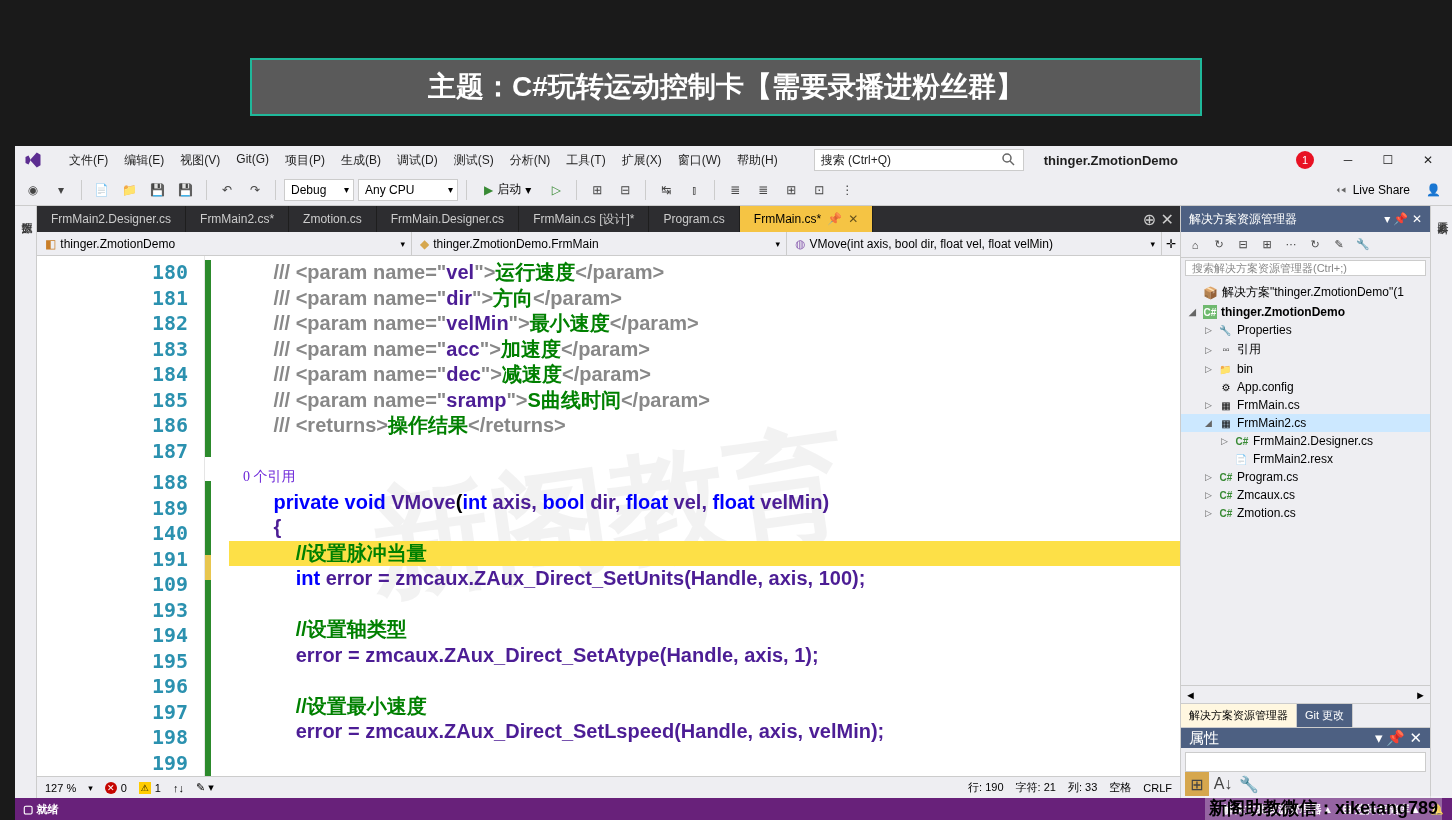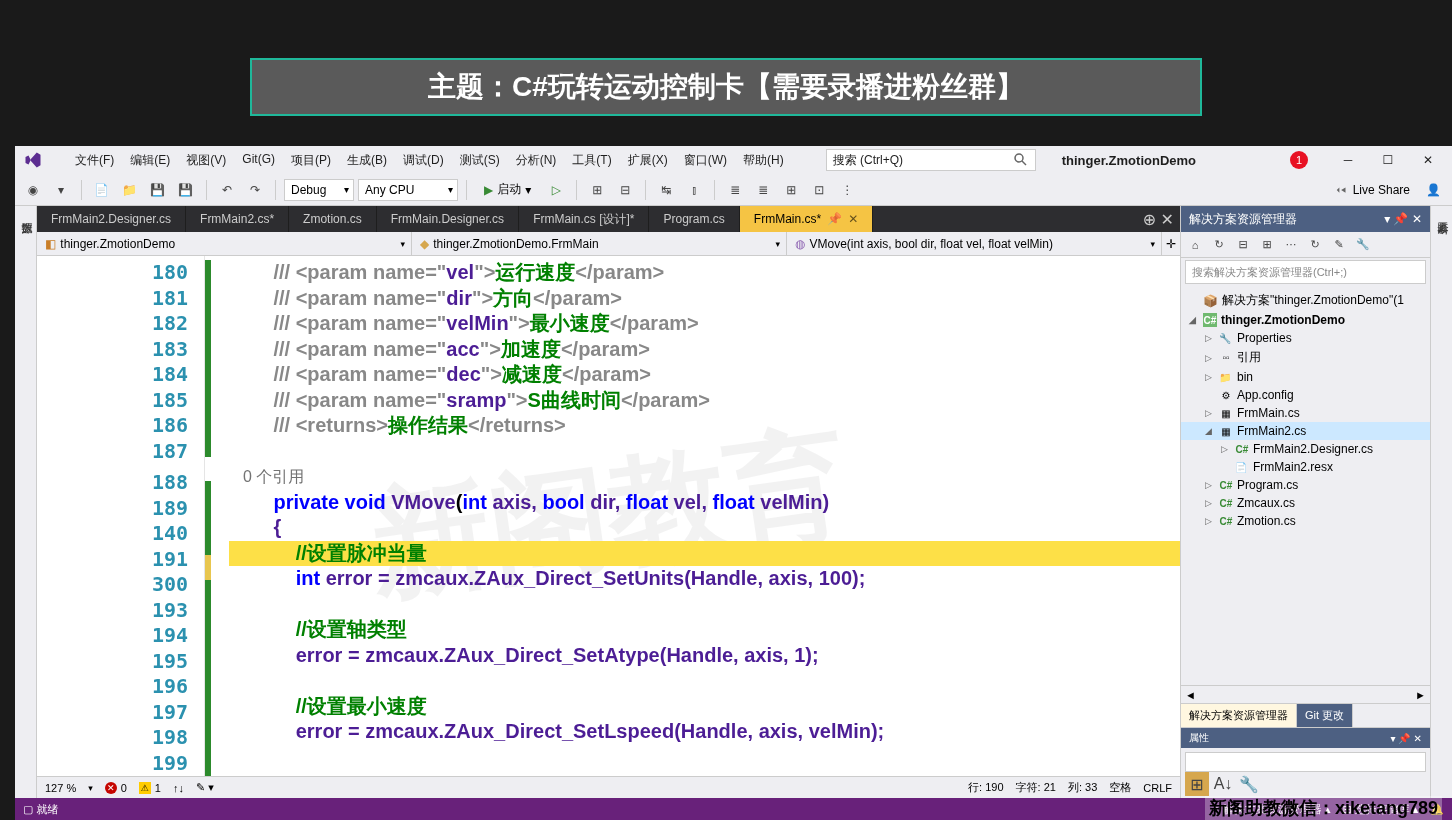--- a/index.html
+++ b/index.html
@@ -2,21 +2,21 @@
 <html><head>
 <meta charset="utf-8">
 <style>
 * { margin: 0; padding: 0; box-sizing: border-box; font-family: "Microsoft YaHei", "Segoe UI", sans-serif; }
 body { background: #1a1a1a; width: 1452px; height: 820px; overflow: hidden; position: relative; }
 
 .banner { position: absolute; top: 58px; left: 250px; width: 952px; height: 58px; background: #5a5a5a; border: 2px solid #1fb89a; display: flex; align-items: center; justify-content: center; color: white; font-size: 28px; font-weight: bold; }
 
 .ide-window { position: absolute; top: 146px; left: 15px; right: 0; bottom: 0; background: #eeeef2; display: flex; flex-direction: column; }
 
-.menu-bar { height: 28px; background: #eeeef2; display: flex; align-items: center; padding: 13px 6px; font-size: 12px; color: #1e1e1e; gap: 14px; }
+.menu-bar { height: 28px; background: #eeeef2; display: flex; align-items: center; padding: 13px 6px; font-size: 12px; color: #1e1e1e; gap: 8px; }
 .vs-logo { width: 24px; height: 18px; margin-right: 8px; }
 .menu-item { padding: 2px 8px; cursor: pointer; }
 .search-box { margin-left: 20px; width: 210px; height: 22px; border: 1px solid #ccc; background: white; padding: 0 6px; font-size: 12px; display: flex; align-items: center; justify-content: space-between; }
 .search-icon-btn { width: 16px; height: 16px; }
 .proj-name { margin-left: 12px; font-weight: bold; font-size: 13px; }
 .notif-badge { width: 18px; height: 18px; background: #e81123; color: white; border-radius: 50%; display: flex; align-items: center; justify-content: center; font-size: 11px; margin-left: auto; margin-right: 8px; }
 .win-btns { display: flex; gap: 4px; }
 .win-btn { width: 36px; height: 20px; display: flex; align-items: center; justify-content: center; }
 
 .toolbar { height: 32px; background: #eeeef2; display: flex; align-items: center; padding: 0 6px; border-bottom: 1px solid #ccc; gap: 4px; font-size: 12px; }
@@ -51,54 +51,54 @@
 .marker.yellow { background: linear-gradient(to right, #e8c64e 0, #e8c64e 6px, transparent 6px); }
 
 .code-lines { flex: 1; font-family: Consolas, monospace; font-size: 20px; font-weight: bold; line-height: 25.5px; padding-top: 4px; white-space: pre; position: relative; }
 .cl { height: 25.5px; }
 .cl.hl { background: #fde047; }
 .c-gray { color: #888; }
 .c-comment { color: #008000; }
 .c-kw { color: #0000ff; }
 .c-green { color: #008000; }
 .c-text { color: #4c1d95; }
-.codelens { font-size: 16px; color: #737373; font-weight: normal; font-family: Liberation Sans, sans-serif; padding-left: 14px; height: 25.5px; line-height: 25.5px; }
+.codelens { font-size: 14px; color: #6d28d9; font-weight: normal; font-family: Liberation Serif, serif; padding-left: 14px; height: 25.5px; line-height: 25.5px; }
 
 .watermark { position: absolute; top: 50%; left: 50%; transform: translate(-50%, -50%) rotate(-8deg); font-size: 120px; color: rgba(0,0,0,0.05); font-weight: bold; pointer-events: none; white-space: nowrap; }
 
 .right-panel { width: 250px; background: #eeeef2; display: flex; flex-direction: column; border-left: 1px solid #ccc; }
 .panel-header { height: 26px; background: #4d6082; color: white; font-size: 12px; display: flex; align-items: center; padding: 0 8px; justify-content: space-between; }
 .panel-tools { height: 26px; background: #eeeef2; display: flex; align-items: center; padding: 0 4px; gap: 4px; border-bottom: 1px solid #ccc; }
 .panel-tools .tb-btn { width: 20px; height: 20px; font-size: 11px; }
-.panel-search { height: 24px; border: 1px solid #ccc; background: white; margin: 2px 4px; padding: 0 6px; font-size: 11px; display: flex; align-items: center; color: #888; }
+.panel-search { height: 16px; border: 1px solid #ccc; background: white; margin: 2px 4px; padding: 0 6px; font-size: 11px; display: flex; align-items: center; color: #888; }
 .tree { flex: 1; font-size: 12px; padding: 4px 0; overflow: auto; }
 .tree-item { padding: 2px 4px 2px 8px; display: flex; align-items: center; gap: 4px; cursor: pointer; white-space: nowrap; }
 .tree-item.sel { background: #cce8ff; }
 .tree-item.bold { font-weight: bold; }
 .indent1 { padding-left: 24px; }
 .indent2 { padding-left: 40px; }
 .expander { width: 10px; font-size: 9px; color: #666; }
 .tree-icon { width: 14px; height: 14px; display: inline-flex; align-items: center; justify-content: center; font-size: 10px; }
 
 .panel-tabs { height: 24px; display: flex; font-size: 11px; border-top: 1px solid #ccc; }
 .panel-tab { padding: 0 8px; display: flex; align-items: center; border-right: 1px solid #ccc; }
 .panel-tab.active { background: #fff7e0; }
 
 .props-panel { border-top: 1px solid #ccc; }
-.props-header { height: 20px; background: #4d6082; color: white; font-size: 10px; padding: 0 8px; display: flex; align-items: center; justify-content: space-between; }
+.props-header { height: 20px; background: #4d6082; color: white; font-size: 15px; padding: 0 8px; display: flex; align-items: center; justify-content: space-between; }
 .props-body { height: 50px; background: #eeeef2; padding: 4px; }
 .props-tools { height: 22px; display: flex; gap: 2px; }
 
 .status-bar { height: 22px; background: #eeeef2; border-top: 1px solid #ccc; display: flex; align-items: center; padding: 0 8px; font-size: 11px; gap: 12px; }
 .status-item { display: flex; align-items: center; gap: 4px; }
 .err-icon { width: 12px; height: 12px; border-radius: 50%; background: #c50500; color: white; font-size: 9px; display: flex; align-items: center; justify-content: center; }
 .warn-icon { width: 12px; height: 12px; background: #ffcc00; font-size: 9px; display: flex; align-items: center; justify-content: center; }
 .spacer { flex: 1; }
 
-.bottom-bar { height: 22px; background: #68217a; color: white; display: flex; align-items: center; padding: 0 8px; font-size: 11px; gap: 12px; }
+.bottom-bar { height: 22px; background: #68217a; color: white; display: flex; align-items: center; padding: 0 8px; font-size: 11px; gap: 12px; font-weight: bold; }
 .bottom-overlay { position: absolute; bottom: 0; right: 10px; color: #000; font-size: 18px; font-weight: bold; background: rgba(255,255,255,0.3); padding: 0 4px; }
 
 svg { display: block; }
 </style>
 </head>
 <body>
 
 <div class="banner">主题：C#玩转运动控制卡【需要录播进粉丝群】</div>
 
 <div class="ide-window">
@@ -234,21 +234,21 @@
             <div class="line-num">183</div>
             <div class="line-num">184</div>
             <div class="line-num">185</div>
             <div class="line-num">186</div>
             <div class="line-num">187</div>
             <div class="line-num"></div>
             <div class="line-num">188</div>
             <div class="line-num">189</div>
             <div class="line-num">140</div>
             <div class="line-num">191</div>
-            <div class="line-num">300</div>
+            <div class="line-num">109</div>
             <div class="line-num">193</div>
             <div class="line-num">194</div>
             <div class="line-num">195</div>
             <div class="line-num">196</div>
             <div class="line-num">197</div>
             <div class="line-num">198</div>
             <div class="line-num">199</div>
           </div>
         <div class="marker-col" id="markers">
             <div class="marker green"></div>

